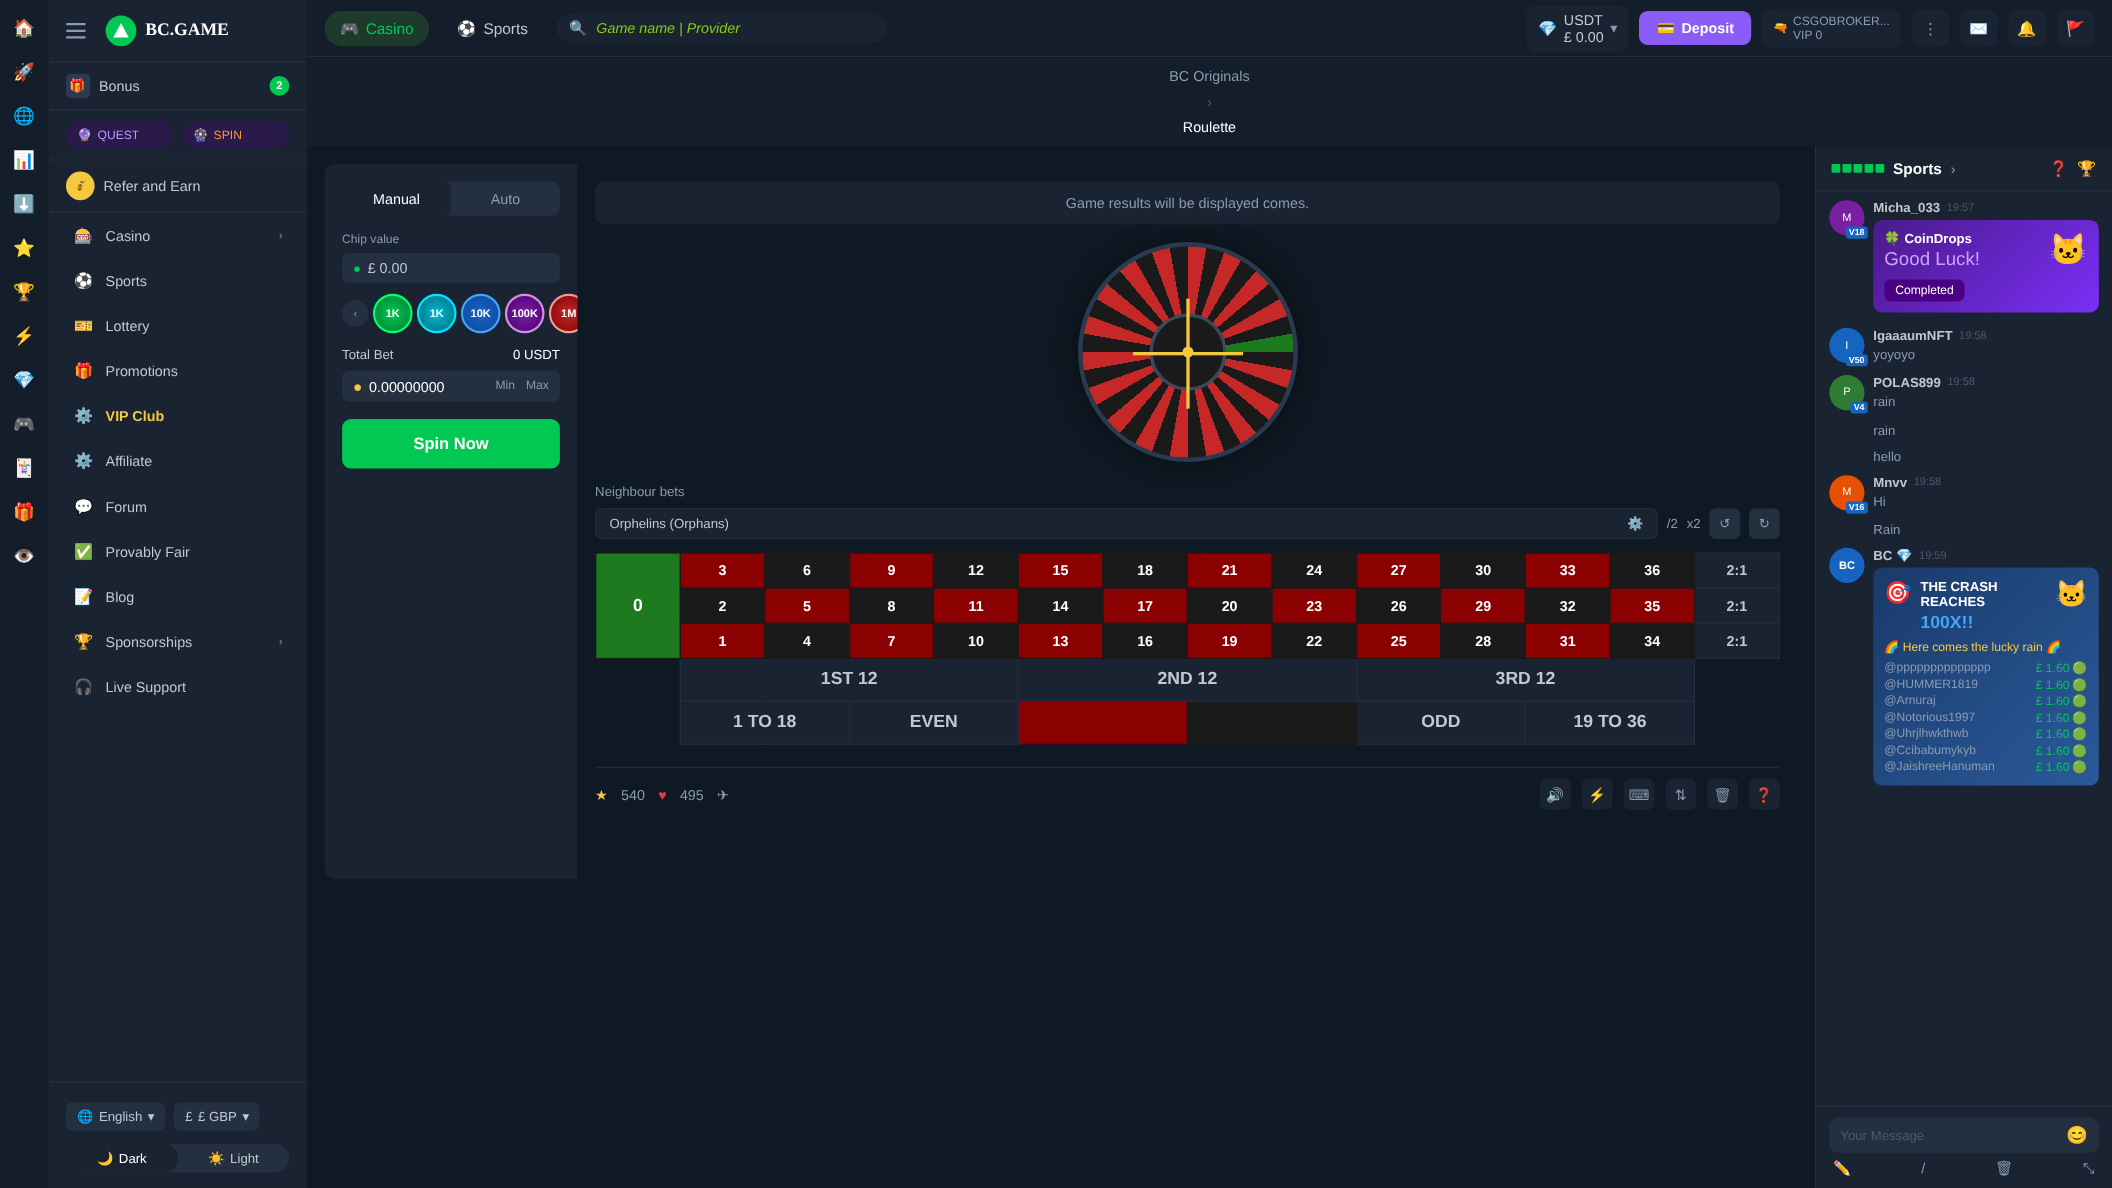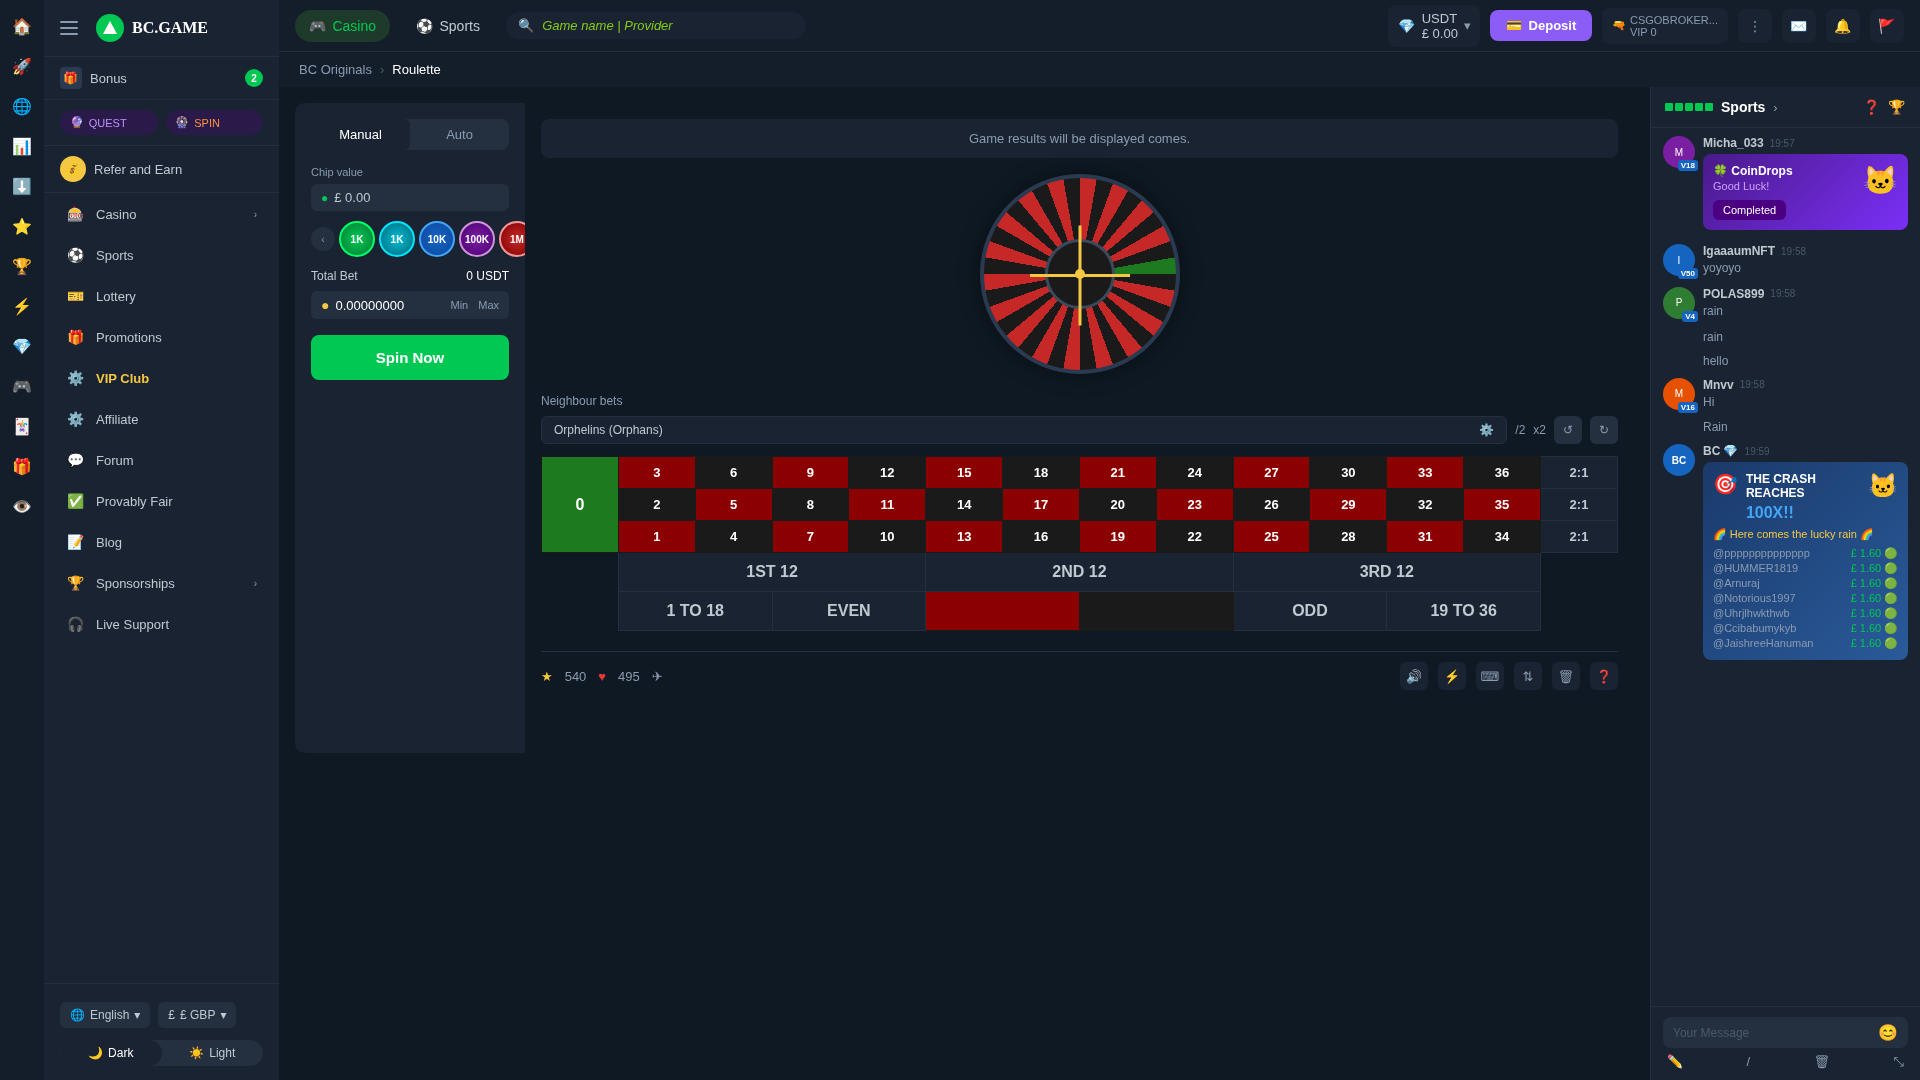--- a/index.html
+++ b/index.html
@@ -53,21 +53,21 @@
     .topnav-tab .tab-icon { font-size: 14px; }
     .topnav-search { flex: 1; max-width: 300px; background: #1a2332; border-radius: 20px; display: flex; align-items: center; padding: 6px 12px; gap: 8px; color: #8a9bb0; font-size: 13px; cursor: pointer; }
     .topnav-right { margin-left: auto; display: flex; align-items: center; gap: 10px; }
     .balance-display { display: flex; align-items: center; gap: 6px; background: #1a2332; border-radius: 8px; padding: 6px 10px; font-size: 13px; }
     .balance-icon { color: #00c853; font-size: 14px; }
     .deposit-btn { background: #8b5cf6; color: #fff; border: none; border-radius: 8px; padding: 8px 16px; cursor: pointer; font-size: 13px; font-weight: bold; display: flex; align-items: center; gap: 6px; }
     .csgo-badge { background: #1a2332; border-radius: 8px; padding: 6px 10px; font-size: 11px; color: #8a9bb0; display: flex; align-items: center; gap: 4px; }
     .topnav-icon-btn { width: 34px; height: 34px; border-radius: 8px; background: #1a2332; display: flex; align-items: center; justify-content: center; color: #8a9bb0; cursor: pointer; font-size: 14px; }
 
     
-    .breadcrumb { display: flex; align-items: center; gap: 8px; padding: 10px 20px; background: #141e2b; font-size: 13px; flex-shrink: 0; }
+    .breadcrumb { display: flex; align-items: center; gap: 8px; padding: 10px 20px; background: #141e2b; font-size: 13px; flex-shrink: 0; flex-direction: column; }
     .breadcrumb-link { color: #8a9bb0; cursor: pointer; }
     .breadcrumb-sep { color: #4a5a6a; }
     .breadcrumb-current { color: #fff; }
 
     
     .game-area { flex: 1; display: flex; overflow: hidden; }
     .game-content { flex: 1; padding: 16px; overflow-y: auto; background: #0f1923; }
     .game-content::-webkit-scrollbar { width: 4px; }
     .game-content::-webkit-scrollbar-thumb { background: #2a3a50; }
     .game-panel { background: #141e2b; border-radius: 10px; display: flex; gap: 0; overflow: hidden; min-height: 650px; }
@@ -154,21 +154,21 @@
     .chat-avatar { width: 32px; height: 32px; border-radius: 50%; background: #2a3a50; flex-shrink: 0; display: flex; align-items: center; justify-content: center; font-size: 11px; color: #8a9bb0; position: relative; }
     .avatar-level { position: absolute; bottom: -3px; right: -3px; background: #1565c0; color: #fff; border-radius: 3px; font-size: 8px; padding: 1px 3px; font-weight: bold; }
     .chat-msg-content { flex: 1; }
     .chat-msg-header { display: flex; align-items: center; gap: 6px; margin-bottom: 2px; }
     .chat-username { font-size: 12px; font-weight: bold; color: #c0c8d0; }
     .chat-time { font-size: 10px; color: #4a5a6a; }
     .chat-text { font-size: 12px; color: #8a9bb0; line-height: 1.4; }
     .chat-msg-inline { margin-left: 40px; font-size: 12px; color: #8a9bb0; }
     .promo-card { background: linear-gradient(135deg, #4a1a8a, #7b2ff7); border-radius: 8px; padding: 10px; margin: 4px 0; position: relative; overflow: hidden; }
     .promo-card-title { color: #fff; font-size: 12px; font-weight: bold; margin-bottom: 2px; }
-    .promo-card-sub { color: #d0a0ff; font-size: 11px; margin-bottom: 8px; }
+    .promo-card-sub { color: #d0a0ff; font-size: 17px; margin-bottom: 8px; }
     .promo-btn { background: #5a1090; color: #fff; border: none; border-radius: 6px; padding: 4px 10px; font-size: 11px; cursor: pointer; }
     .promo-btn.completed { background: #4a0080; }
     .crash-card { background: linear-gradient(135deg, #1a3a6a, #2a5a9a); border-radius: 8px; padding: 10px; margin: 4px 0; }
     .crash-title { color: #fff; font-size: 12px; font-weight: bold; margin-bottom: 4px; }
     .crash-sub { color: #42a5f5; font-size: 16px; font-weight: bold; margin-bottom: 6px; }
     .rain-text { color: #f5c842; font-size: 11px; margin-bottom: 6px; }
     .rain-list { display: flex; flex-direction: column; gap: 2px; }
     .rain-item { display: flex; justify-content: space-between; font-size: 11px; color: #8a9bb0; }
     .rain-amount { color: #00c853; }
     .chat-input-area { border-top: 1px solid #243040; padding: 10px 12px; }

